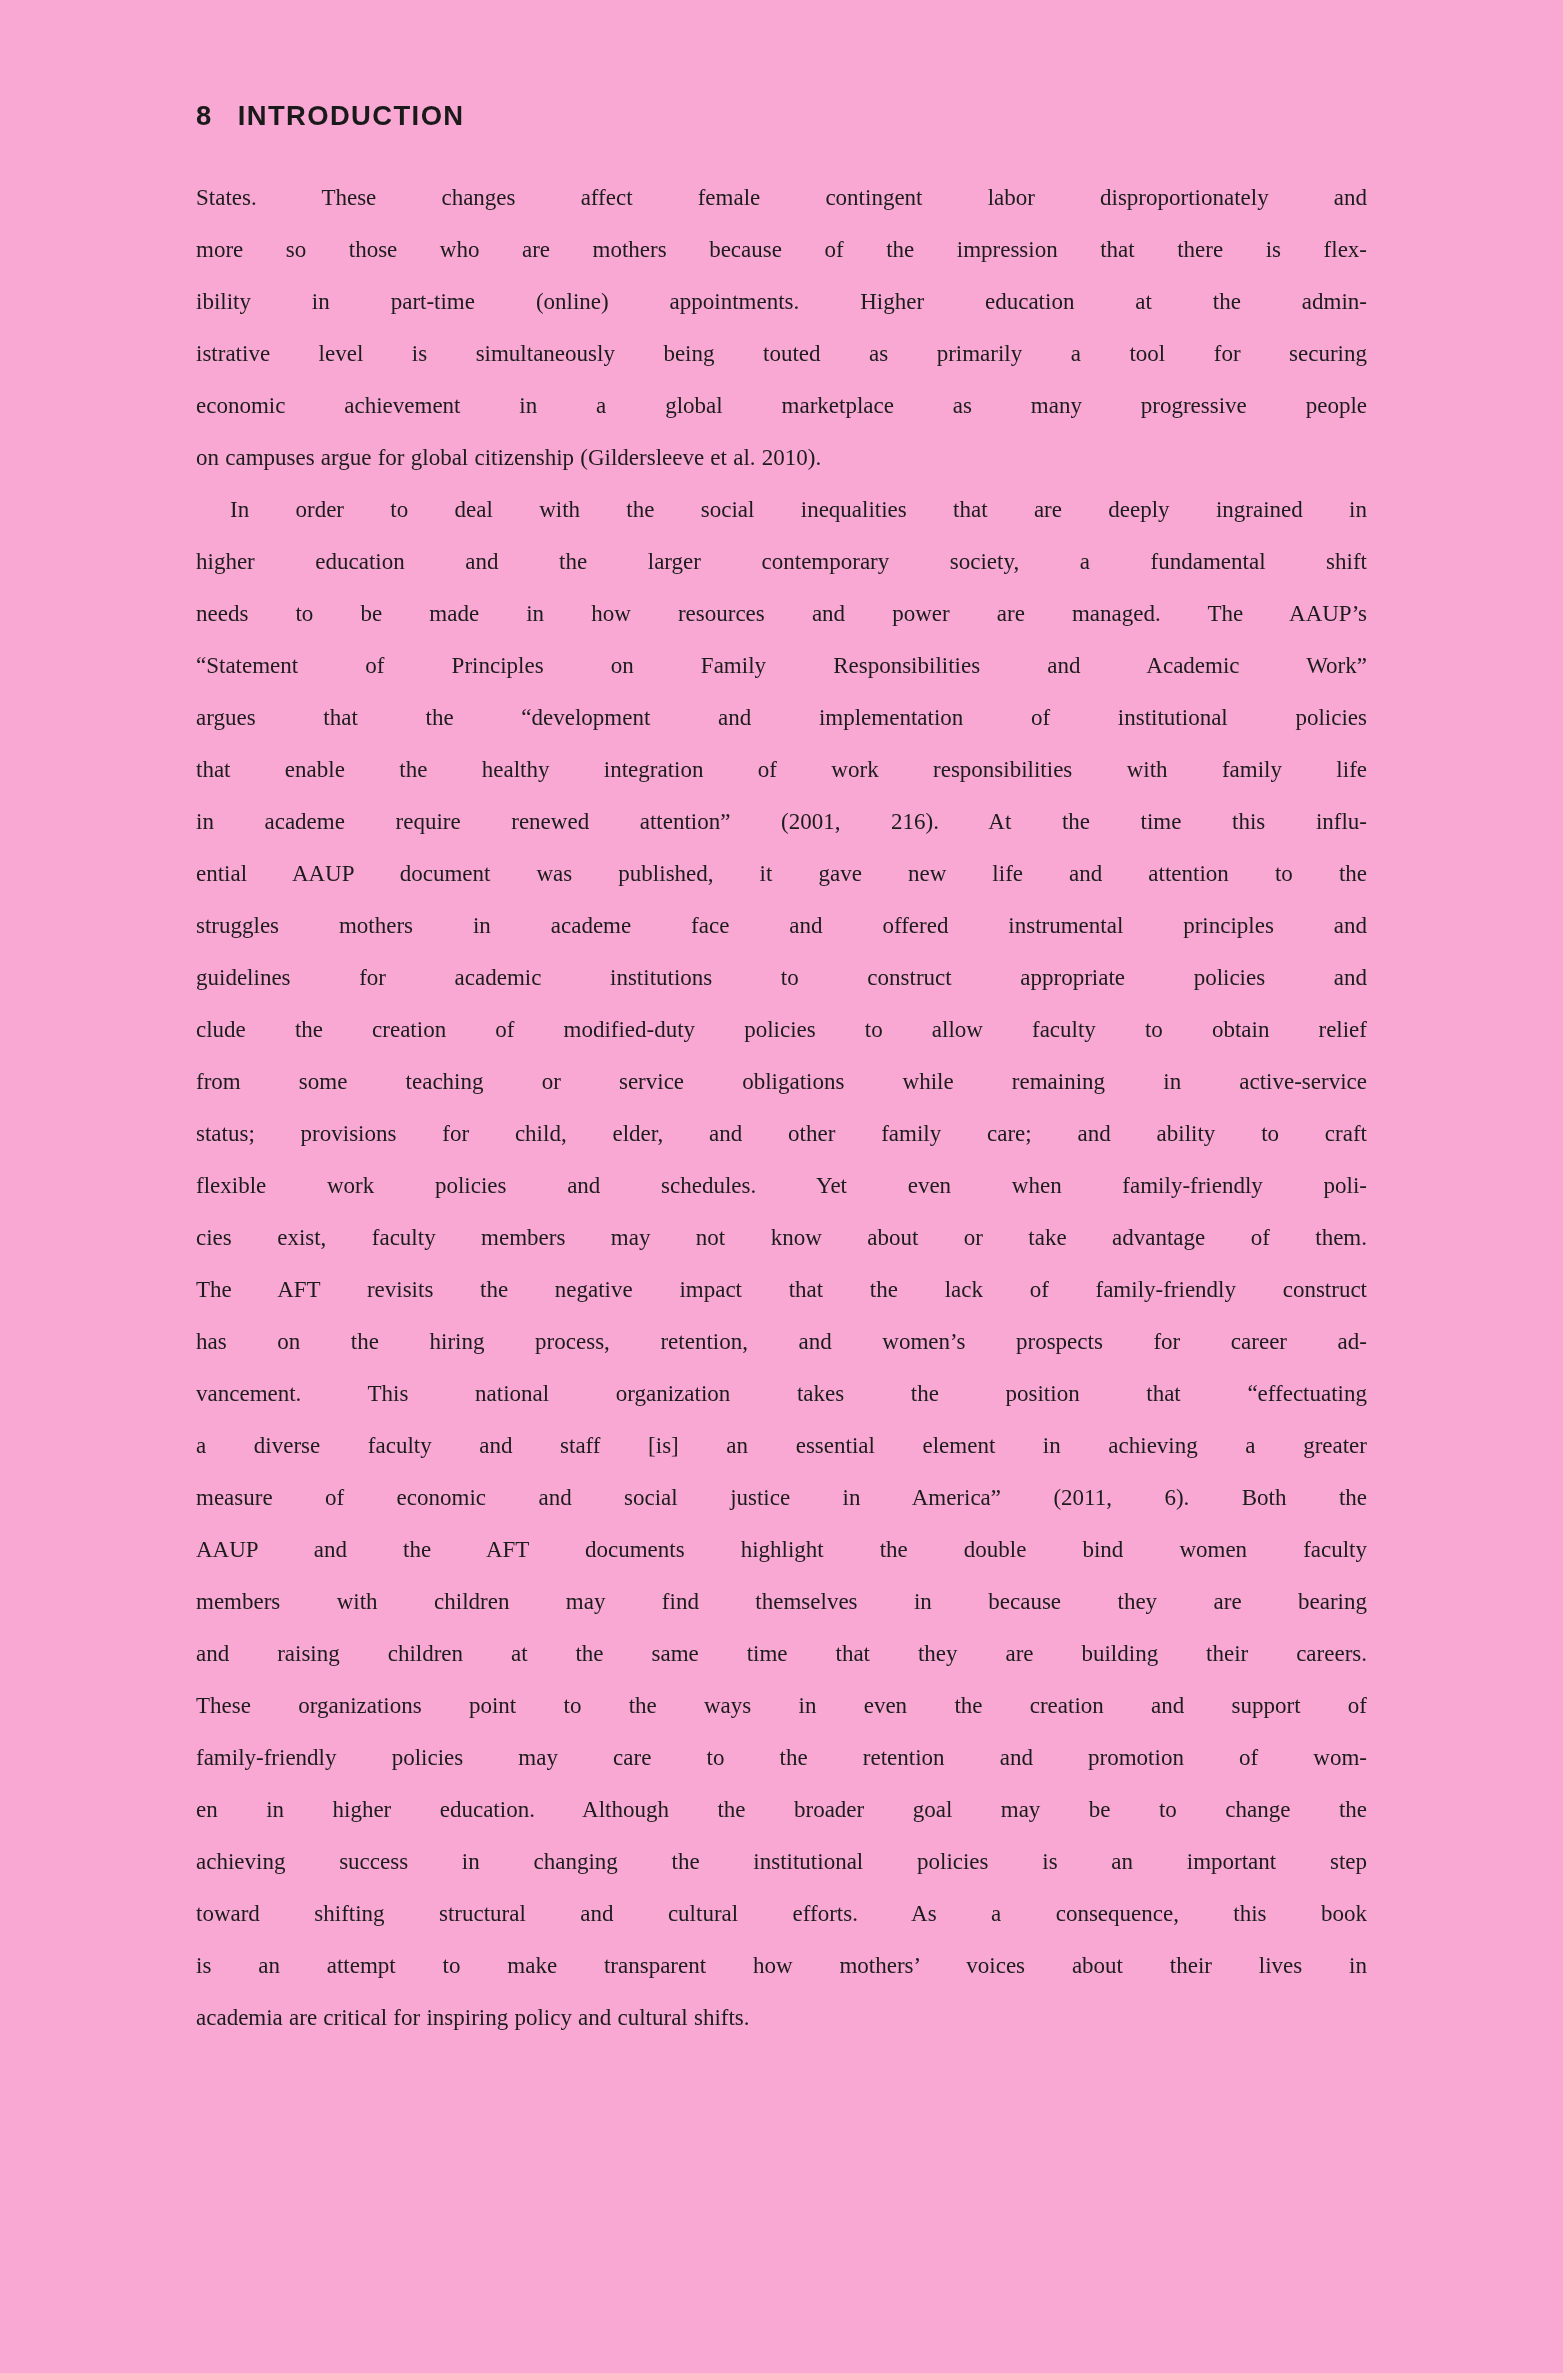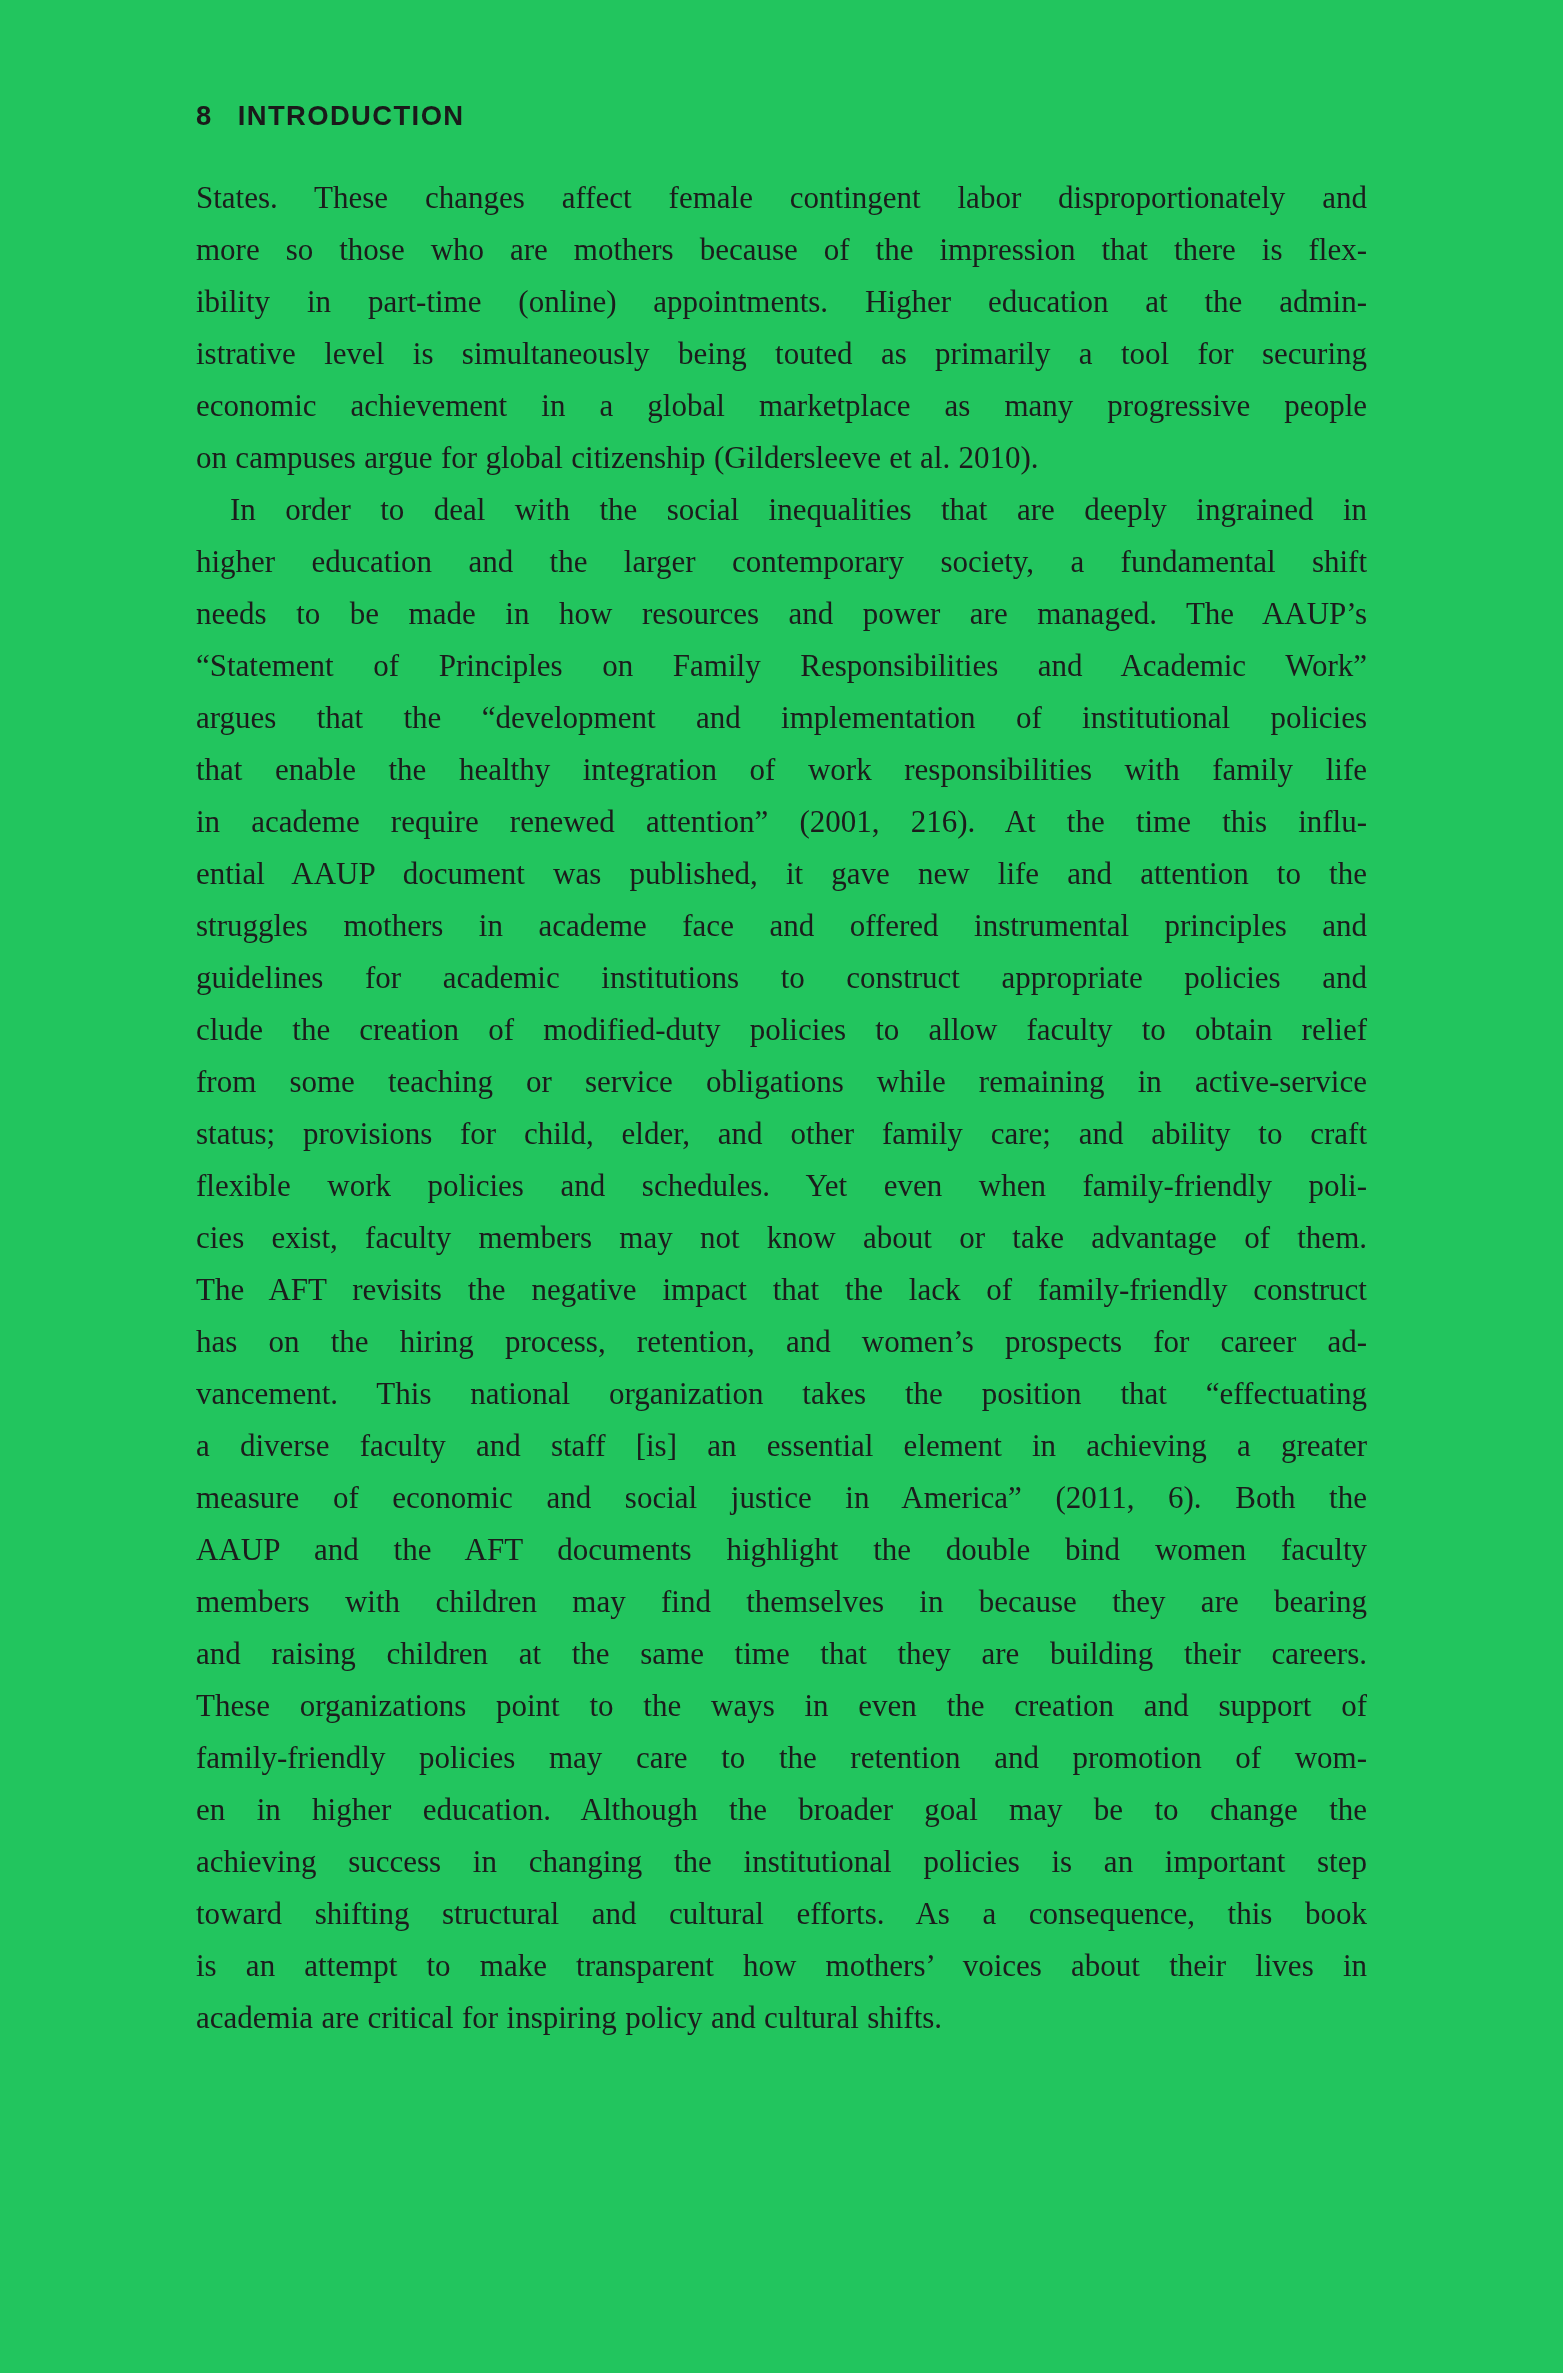--- a/index.html
+++ b/index.html
@@ -4,21 +4,21 @@
 <style>
   html, body {
     margin: 0;
     padding: 0;
     background: #ffffff;
   }
   .page {
     position: relative;
     width: 1563px;
     height: 2373px;
-    background: #22c55e;
+    background: #f9a8d4;
     overflow: hidden;
     font-family: "Liberation Serif", serif;
     color: #1c1c1c;
   }
   .running-head {
     position: absolute;
     left: 196px;
     top: 102px;
     font-family: "Liberation Sans", sans-serif;
     font-weight: 700;
@@ -30,21 +30,21 @@
   }
   .running-head .pagenum {
     letter-spacing: 0;
     margin-right: 26.5px;
   }
   .body-text {
     position: absolute;
     left: 196px;
     top: 172px;
     width: 1171px;
-    font-size: 31px;
+    font-size: 23px;
     line-height: 52px;
   }
   .line {
     height: 52px;
     overflow: hidden;
     text-align: justify;
     text-align-last: justify;
     word-spacing: 0.02em;
   }
   .line.last {

